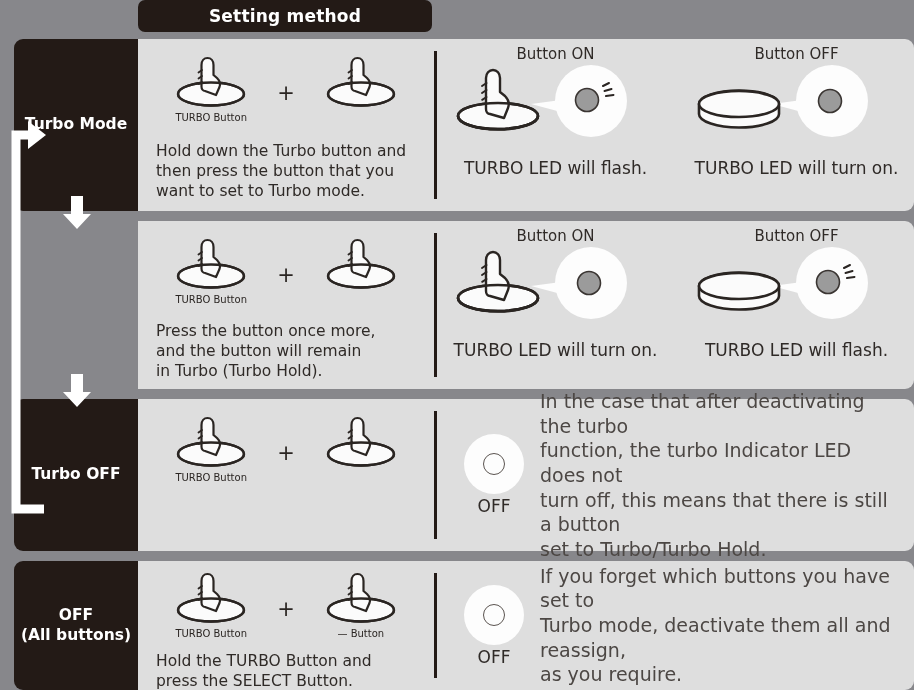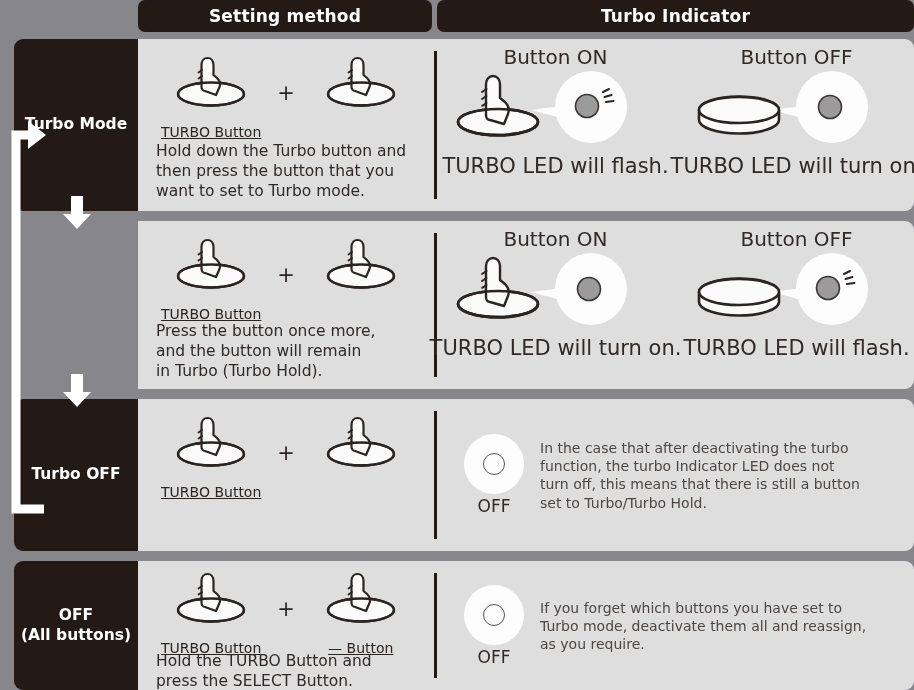--- a/index.html
+++ b/index.html
@@ -71,80 +71,78 @@
   .setting {
     position: absolute; left: 0; top: 0; width: 296px; bottom: 0;
   }
   .btn-pair {
     position: absolute; left: 0; right: 0; top: 10px;
     display: flex; align-items: flex-start; justify-content: center;
     gap: 14px;
   }
   .btn-unit { width: 104px; text-align: center; }
   .btn-caption {
-    font-size: 14px; color: #2a2522; margin-top: 13px;
+    font-size: 10px; color: #2a2522; margin-top: 1px;
     white-space: nowrap;
-    text-decoration: underline;
   }
   .plus { font-size: 21px; color: #2a2522; margin-top: 32px; font-weight: 400; }
   .setting-text {
     position: absolute; left: 18px; right: 8px;
     font-size: 15.5px; color: #2f2a27; line-height: 1.30;
   }
 
   
   .indicator {
     position: absolute; left: 299px; right: 0; top: 0; bottom: 0;
   }
   .ind-half {
     position: absolute; top: 0; bottom: 0;
     display: flex; flex-direction: column; align-items: center;
   }
   .ind-left  { left: 0;   width: 237px; }
   .ind-right { left: 240px; width: 239px; }
-  .ind-title { font-size: 20px; color: #2f2a27; margin-top: 6px; }
+  .ind-title { font-size: 15px; color: #2f2a27; margin-top: 6px; }
   .ind-scene { position: relative; width: 225px; height: 82px; margin-top: 1px; }
-  .ind-caption { font-size: 21px; color: #2f2a27; margin-top: 2px; white-space: nowrap; }
+  .ind-caption { font-size: 17px; color: #2f2a27; margin-top: 12px; white-space: nowrap; }
 
   
   .off-wrap {
     position: absolute; left: 18px; top: 50%;
     transform: translateY(-50%);
     width: 78px; text-align: center;
   }
   .off-circle {
     width: 60px; height: 60px; border-radius: 50%;
     background: #fdfdfd; margin: 0 auto;
     display: flex; align-items: center; justify-content: center;
   }
   .off-ring {
     width: 22px; height: 22px; border-radius: 50%;
     border: 1.7px solid #5b5450; box-sizing: border-box;
   }
   .off-label { font-size: 17px; color: #2f2a27; margin-top: 2px; }
   .off-note {
     position: absolute; left: 103px; right: 14px; top: 50%;
     transform: translateY(-50%);
-    font-size: 14px; color: #4c4744; line-height: 1.30;
+    font-size: 19px; color: #4c4744; line-height: 1.30;
   }
 
   
   .down-arrow { position: absolute; width: 30px; height: 34px; z-index: 5; }
   .loop-arrow { position: absolute; left: 0; z-index: 4; }
   svg { display: block; }
   .txt-line { display: block; }
 </style>
 </head>
 <body>
 
 <div class="sheet">
 
   <div class="header-row">
     <div class="hdr hdr-setting">Setting method</div>
-    <div class="hdr hdr-indicator">Turbo Indicator</div>
   </div>
 
   <svg class="loop-arrow" style="left:0px; top:95px; width:46px; height:430px;" viewBox="0 0 46 430">
     <path d="M 44 414 L 16 414 L 16 40 L 30 40" fill="none" stroke="#ffffff" stroke-width="9" stroke-linecap="butt" stroke-linejoin="miter"></path>
     <path d="M 28 26 L 46 40 L 28 54 Z" fill="#ffffff"></path>
   </svg>
 
   <svg class="down-arrow" style="left:62px; top:196px;" viewBox="0 0 30 34">
     <path d="M 9 0 L 21 0 L 21 18 L 29 18 L 15 33 L 1 18 L 9 18 Z" fill="#ffffff"></path>
   </svg>

